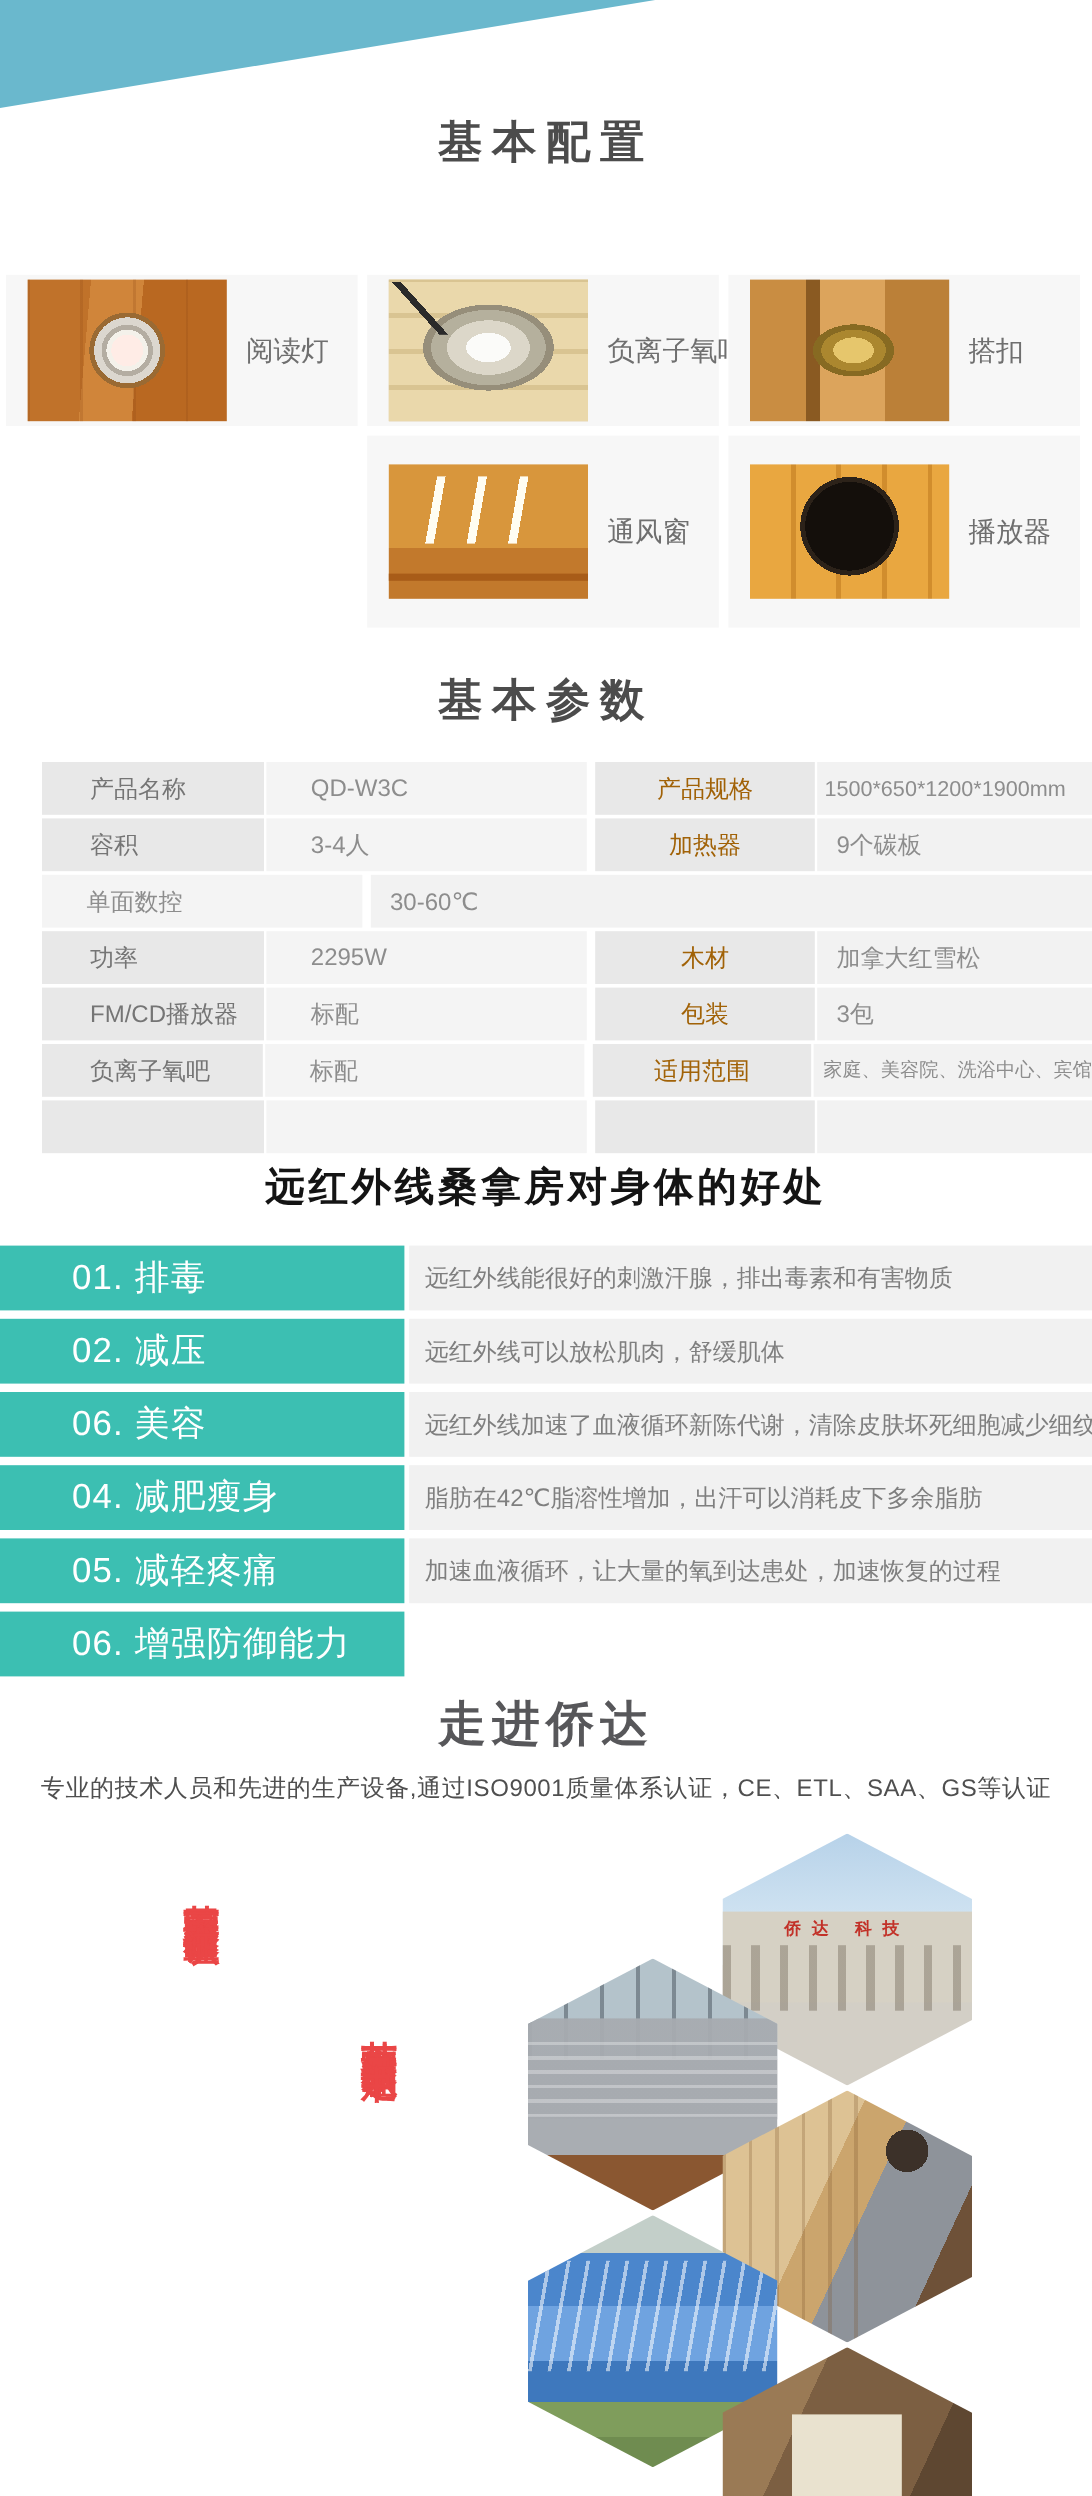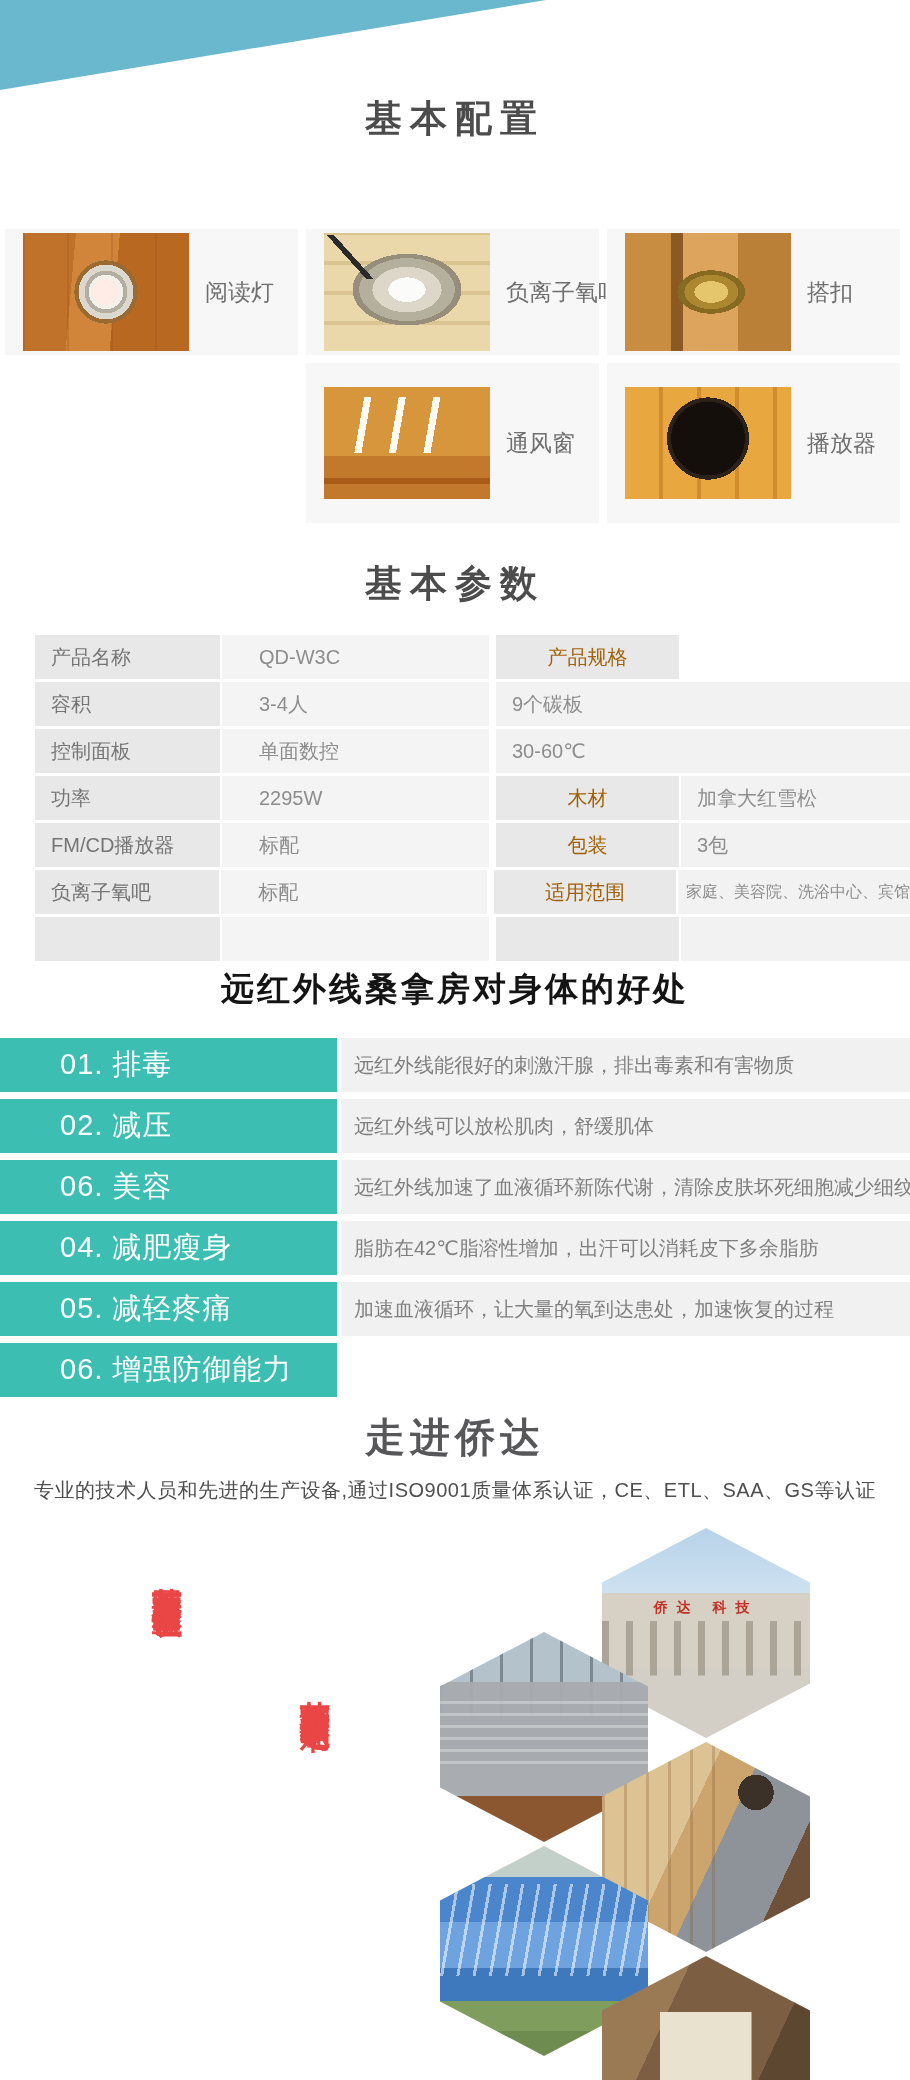--- a/index.html
+++ b/index.html
@@ -77,21 +77,21 @@
       radial-gradient(circle at 50% 46%, #140f0b 0 36%, #2c2219 36% 40%, rgba(0,0,0,0) 40%),
       repeating-linear-gradient(90deg, #e9a740 0 34px, #d18d2d 34px 38px);
   }
   
   .spec-table { position:absolute; left:35px; top:635px; width:875px; }
   .trow { display:flex; height:44px; margin-bottom:3px; }
   .tcell {
     display:flex; align-items:center; box-sizing:border-box;
     font-size:20px; white-space:nowrap;
   }
-  .c-l1 { width:185px; margin-right:2px; background:#e8e8e8; color:#757575; padding-left:16px; }
+  .c-l1 { width:185px; margin-right:2px; background:#e8e8e8; color:#757575; padding-left:40px; }
   .c-v1 { width:267px; margin-right:7px; background:#f4f4f4; color:#8d8d8d; padding-left:37px; }
   .c-l2 { width:183px; margin-right:2px; background:#e8e8e8; color:#a16207; justify-content:center; }
   .c-v2 { flex:1; background:#f2f2f2; color:#8d8d8d; padding-left:16px; }
   .fs-spec  { font-size:18px; padding-left:6px; }
   .fs-scope { font-size:16px; padding-left:8px; }
   
   .brow { position:absolute; left:0; width:100%; height:54px; }
   .b1 { top:1038px; } .b2 { top:1099px;border-radius:20px; } .b3 { top:1160px; }
   .b4 { top:1221px; } .b5 { top:1282px; } .b6 { top:1343px; }
   .bleft {
@@ -182,28 +182,29 @@
     <span class="feat-label">播放器</span>
   </div>
 
   <div class="sec-title t-params">基本参数</div>
 
   <div class="spec-table">
     <div class="trow">
       <div class="tcell c-l1">产品名称</div>
       <div class="tcell c-v1">QD-W3C</div>
       <div class="tcell c-l2">产品规格</div>
+      <div class="tcell c-v2 fs-spec">1500*650*1200*1900mm</div>
     </div>
     <div class="trow">
       <div class="tcell c-l1">容积</div>
       <div class="tcell c-v1">3-4人</div>
+      <div class="tcell c-l2">加热器</div>
       <div class="tcell c-v2">9个碳板</div>
     </div>
     <div class="trow">
-      <div class="tcell c-l1">控制面板</div>
       <div class="tcell c-v1">单面数控</div>
       <div class="tcell c-v2">30-60℃</div>
     </div>
     <div class="trow">
       <div class="tcell c-l1">功率</div>
       <div class="tcell c-v1">2295W</div>
       <div class="tcell c-l2">木材</div>
       <div class="tcell c-v2">加拿大红雪松</div>
     </div>
     <div class="trow">

